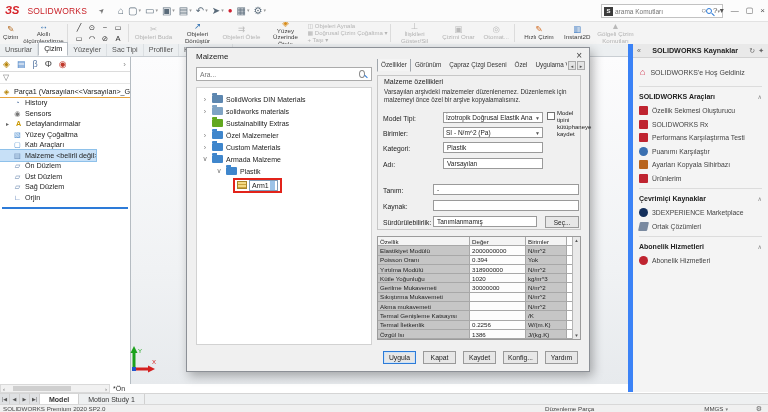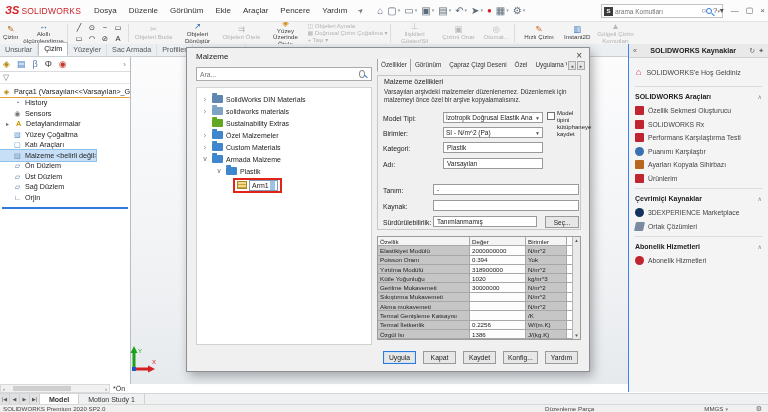--- a/index.html
+++ b/index.html
@@ -2,21 +2,21 @@
 <html><head>
 <meta charset="utf-8">
 <style>
   *{box-sizing:border-box;margin:0;padding:0;}
   html,body{width:768px;height:412px;overflow:hidden;}
   body{font-family:"Liberation Sans",sans-serif;background:#fff;color:#333;}
   .app{position:relative;width:768px;height:412px;background:#fff;overflow:hidden;}
 
   
   .titlebar{position:absolute;left:0;top:0;width:768px;height:22px;background:#fcfcfc;border-bottom:1px solid #e2e2e2;display:flex;align-items:center;}
-  .logo{display:flex;align-items:baseline;padding:0 7px 0 5px;gap:2px;}
+  .logo{display:flex;align-items:baseline;padding:0 7px 0 5px;gap:8px;}
   .logo-mark{color:#d62229;font-weight:700;font-style:italic;font-size:11px;line-height:1;}
   .logo-text{color:#c81f26;font-weight:400;font-size:8.5px;letter-spacing:.2px;}
   .menus{display:flex;}
   .menu-item{font-size:8px;color:#333;padding:0 6px;line-height:21px;}
   .pin-icon{font-size:7px;color:#777;margin:0 5px;transform:rotate(-45deg);}
   .quick{display:flex;align-items:center;margin-left:6px;}
   .qbtn{display:flex;align-items:center;color:#5a6b7a;font-size:10px;padding:0 2px;line-height:21px;}
   .qbtn .qc{font-size:5px;color:#999;margin-left:1px;}
   .qbtn.rec{color:#cf2030;font-size:8px;}
   .doc-title{position:absolute;left:455px;top:0;width:90px;text-align:center;font-size:8px;color:#444;line-height:21px;}
@@ -100,21 +100,21 @@
   .mc.n{width:92px;background:#c6c6c6;}
   .mc.v{width:56px;background:#fdfdfd;}
   .mc.u{width:41px;background:#c6c6c6;}
   .mrow.head .mc{background:#f4f4f4;}
   .mscroll{position:absolute;right:0;top:0;width:8px;height:100%;background:#e9e9e9;border-left:1px solid #b5b5b5;display:flex;flex-direction:column;justify-content:space-between;align-items:center;font-size:4.5px;color:#555;padding:1px 0;}
   .dlg-btns{position:absolute;left:196px;top:303px;display:flex;gap:7px;}
   .dbtn{min-width:33px;height:13px;background:#e7e7e7;border:1px solid #9a9a9a;font-size:6.8px;display:flex;align-items:center;justify-content:center;padding:0 4px;color:#222;}
   .dbtn.default{border-color:#2d7bd8;box-shadow:inset 0 0 0 1px #cfe3f5;}
 
   
-  .tpane{position:absolute;left:628px;top:44px;width:140px;height:348px;background:#f4f4f4;border-left:1px solid #3b82f6;}
+  .tpane{position:absolute;left:628px;top:44px;width:140px;height:348px;background:#f4f4f4;border-left:5px solid #3b82f6;}
   .tp-head{height:14px;background:#e9e9e9;border-bottom:1px solid #d2d2d2;display:flex;align-items:center;padding:0 4px;gap:3px;}
   .tp-head .hic{font-size:7px;color:#666;}
   .tp-title{flex:1;text-align:center;font-weight:700;font-size:7.2px;color:#222;}
   .tp-welcome{display:flex;align-items:center;gap:5px;padding:10px 7px 9px;font-size:7px;color:#444;}
   .tp-home{color:#c8102e;font-size:9px;line-height:1;}
   .tp-sec{border-top:1px solid #dcdcdc;margin:0 6px;padding:6px 0 3px;}
   .tp-sec-title{display:flex;justify-content:space-between;align-items:center;font-weight:700;font-size:7px;color:#222;margin-bottom:4px;}
   .tp-sec-title .up{font-weight:400;color:#888;font-size:6px;}
   .tp-item{display:flex;align-items:center;gap:4px;font-size:6.8px;color:#444;height:13.5px;}
   .tp-ico{width:9px;height:9px;border-radius:1px;flex:0 0 9px;}
@@ -138,29 +138,20 @@
 </head>
 <body>
 
 <div class="app">
 
   <div class="titlebar">
     <div class="logo">
       <span class="logo-mark">ЗS</span>
       <span class="logo-text">SOLIDWORKS</span>
     </div>
-    <div class="menus">
-      <span class="menu-item">Dosya</span>
-      <span class="menu-item">Düzenle</span>
-      <span class="menu-item">Görünüm</span>
-      <span class="menu-item">Ekle</span>
-      <span class="menu-item">Araçlar</span>
-      <span class="menu-item">Pencere</span>
-      <span class="menu-item">Yardım</span>
-    </div>
     <span class="pin-icon">➤</span>
     <div class="quick">
       <span class="qbtn">
           <span>⌂</span>
         </span>
       <span class="qbtn">
           <span>▢</span>
           <span class="qc">▾</span>
         </span>
       <span class="qbtn">
@@ -277,21 +268,21 @@
     <div class="rbtn dis wrap">
       <span class="ric">▲</span>
       <span>Gölgeli Çizim Komutları</span>
     </div>
   </div>
 
   <div class="dtabs">
     <span class="dtab">Unsurlar</span>
     <span class="dtab active">Çizim</span>
     <span class="dtab">Yüzeyler</span>
-    <span class="dtab">Sac Armada</span>
+    <span class="dtab">Sac Tipi</span>
     <span class="dtab">Profiller</span>
     <span class="dtab">Kalıp Araçları</span>
   </div>
 
   <div class="fpanel">
     <div class="ftabs">
       <span class="fti" style="color:#b8860b">◈</span>
       <span class="fti" style="color:#3a78c2">▤</span>
       <span class="fti" style="color:#5b7ba6">β</span>
       <span class="fti" style="color:#444">Φ</span>

